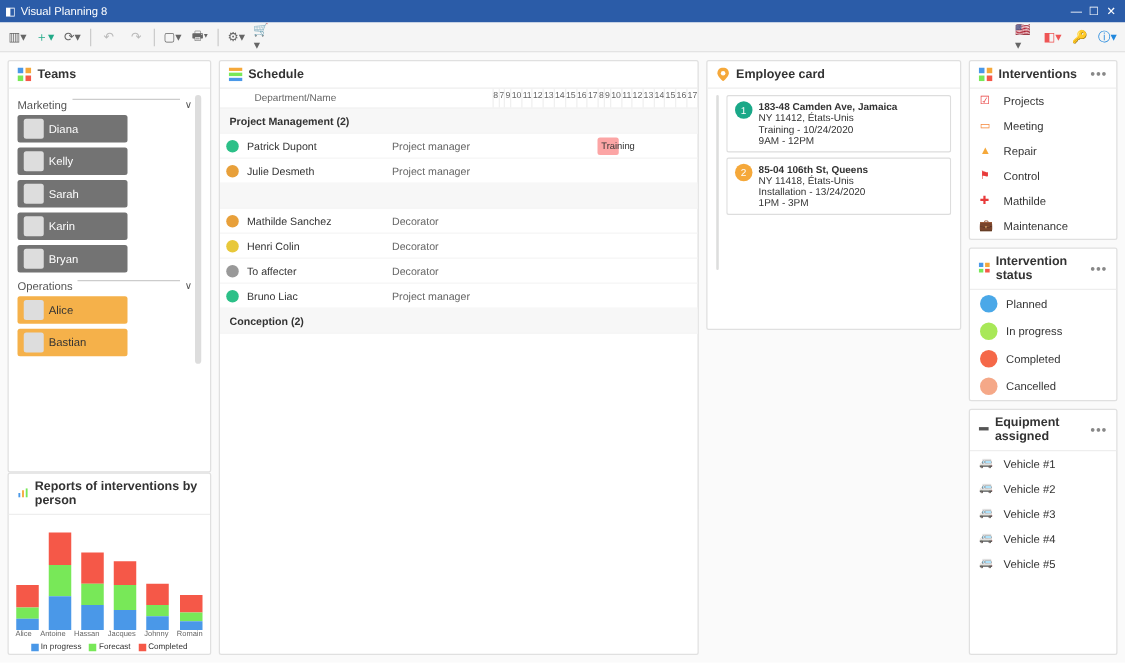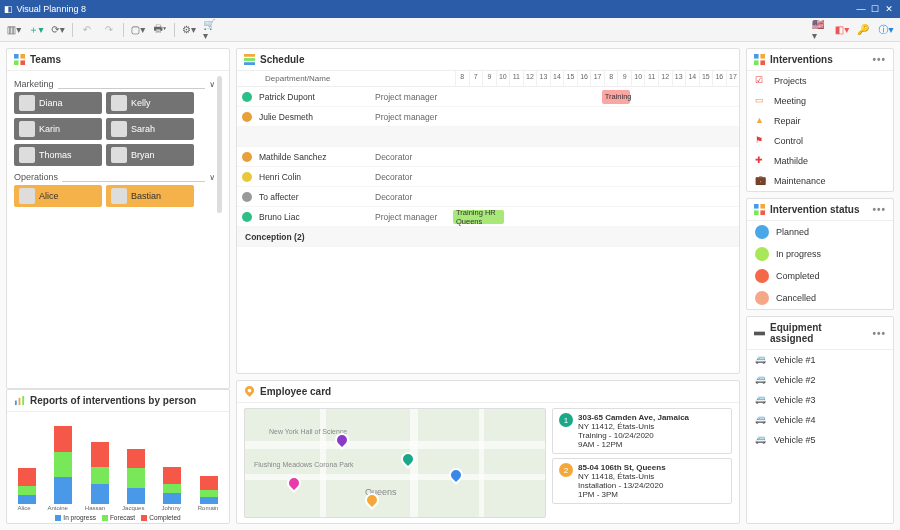--- a/index.html
+++ b/index.html
@@ -4,29 +4,29 @@
 <style>
 *{box-sizing:border-box;margin:0;padding:0;font-family:Segoe UI,Arial,sans-serif}
 body{background:#fff;width:900px;height:530px;overflow:hidden;font-size:10px;color:#333}
 .titlebar{height:18px;background:#2b5ca8;color:#fff;display:flex;align-items:center;padding:0 4px;font-size:9px}
 .titlebar .spacer{flex:1}
 .titlebar .winbtn{width:14px;text-align:center;cursor:pointer}
 .toolbar{height:24px;background:#f5f5f5;border-bottom:1px solid #ddd;display:flex;align-items:center;padding:0 6px;gap:6px}
 .tbtn{width:16px;height:16px;display:flex;align-items:center;justify-content:center;color:#666;cursor:pointer;font-size:10px}
 .tdiv{width:1px;height:14px;background:#ccc}
 .main{display:flex;height:488px;padding:6px;gap:6px;background:#fafafa}
-.col-l{width:224px;display:flex;flex-direction:column;gap:0}
-.col-c{flex:1;display:flex;flex-direction:column;gap:6px}
+.col-l{width:202px;display:flex;flex-direction:column;gap:0}
+.col-c{flex:1;display:flex;flex-direction:row;gap:6px}
 .col-r{width:148px;display:flex;flex-direction:column;gap:6px}
 .panel{background:#fff;border:1px solid #e0e0e0;border-radius:2px;display:flex;flex-direction:column}
 .phead{display:flex;align-items:center;padding:5px 7px;font-weight:600;font-size:10px;gap:5px;border-bottom:1px solid #eee}
 .phead .more{margin-left:auto;letter-spacing:1px;cursor:pointer;color:#888}
 .pico{width:11px;height:11px;display:inline-block}
 .pbody{padding:5px 7px;overflow:hidden}
-.grp-hd{display:flex;align-items:flex-end;font-size:9px;color:#555;margin:3px 0}
+.grp-hd{display:flex;align-items:flex-start;font-size:9px;color:#555;margin:3px 0}
 .grp-hd .line{flex:1;height:1px;background:#ccc;margin:0 4px}
 .grp-hd .chev{font-size:8px}
 .team-grid{display:flex;flex-wrap:wrap;gap:4px;margin-bottom:6px}
 .team-card{display:flex;align-items:center;gap:4px;padding:3px 5px;border-radius:2px;font-size:9px;width:88px}
 .team-card.green{background:#737373;color:#fff}
 .team-card.orange{background:#f5b14a;color:#333}
 .avatar{width:16px;height:16px;border-radius:2px;background:#ddd;display:inline-block}
 .sched{flex:1}
 .sched-head{display:flex;font-size:8px;color:#666;border-bottom:1px solid #eee}
 .sh-label{width:140px;padding:3px 5px 3px 28px}
@@ -116,29 +116,25 @@
               <div class="team-card green">
                 <span class="avatar"></span>
                 <span>Diana</span>
               </div>
               <div class="team-card green">
                 <span class="avatar"></span>
                 <span>Kelly</span>
               </div>
               <div class="team-card green">
                 <span class="avatar"></span>
+                <span>Sarah</span>
+              </div>
+              <div class="team-card green">
+                <span class="avatar"></span>
                 <span>Karin</span>
-              </div>
-              <div class="team-card green">
-                <span class="avatar"></span>
-                <span>Sarah</span>
-              </div>
-              <div class="team-card green">
-                <span class="avatar"></span>
-                <span>Thomas</span>
               </div>
               <div class="team-card green">
                 <span class="avatar"></span>
                 <span>Bryan</span>
               </div>
             </div>
             <div class="grp-hd">
               <span>Operations</span>
               <span class="line"></span>
               <span class="chev">∨</span>
@@ -246,20 +242,24 @@
             <span>11</span>
             <span>12</span>
             <span>13</span>
             <span>14</span>
             <span>15</span>
             <span>16</span>
             <span>17</span>
           </div>
       </div>
       <div id="sched-body">
+          <div class="row group">
+            <div class="name">Project Management (2)</div>
+            <div class="lane"></div>
+          </div>
           <div class="row">
             <span class="dot" style="background:#2cc088"></span>
             <div class="name">Patrick Dupont</div>
             <div class="role">Project manager</div>
             <div class="lane">
               <div class="bar" style="left:52%;width:10%;background:#fca5a5">Training</div>
             </div>
           </div>
           <div class="row">
             <span class="dot" style="background:#e8a03a"></span>
@@ -284,32 +284,29 @@
           <div class="row">
             <span class="dot" style="background:#999"></span>
             <div class="name">To affecter</div>
             <div class="role">Decorator</div>
             <div class="lane"></div>
           </div>
           <div class="row">
             <span class="dot" style="background:#2cc088"></span>
             <div class="name">Bruno Liac</div>
             <div class="role">Project manager</div>
-            <div class="lane">
-              <div class="bar" style="left:0%;width:18%;background:#a8e878">Training HR Queens</div>
-            </div>
           </div>
           <div class="row group">
             <div class="name">Conception (2)</div>
             <div class="lane"></div>
           </div>
         </div>
     </div>
 
-    <div class="panel" style="height:144px">
+    <div class="panel" style="height:216px">
       <div class="phead">
         <span class="pico"><svg viewBox="0 0 12 12">
               <path d="M6 0C3 0 1 2 1 5c0 3 5 7 5 7s5-4 5-7c0-3-2-5-5-5z" fill="#f5a83a"></path>
               <circle cx="6" cy="5" r="2" fill="#fff"></circle>
             </svg></span>
         <span>Employee card</span>
       </div>
       <div class="pbody emp-area">
         <div class="map" id="map">
           <div class="road" style="left:0;top:30%;width:100%;height:8px"></div>
@@ -323,21 +320,21 @@
         <div class="pin" style="left: 30%; top: 22%; background: rgb(138, 58, 200);"></div>
             <div class="pin" style="left: 52%; top: 40%; background: rgb(26, 168, 136);"></div>
             <div class="pin" style="left: 14%; top: 62%; background: rgb(232, 58, 168);"></div>
             <div class="pin" style="left: 40%; top: 78%; background: rgb(245, 168, 58);"></div>
             <div class="pin" style="left: 68%; top: 55%; background: rgb(58, 136, 232);"></div>
           </div>
         <div class="cards" id="loc-cards">
             <div class="lcard">
               <div class="lnum" style="background:#1aa888">1</div>
               <div>
-                <div><b>303-65 Camden Ave, Jamaica</b></div>
+                <div><b>183-48 Camden Ave, Jamaica</b></div>
                 <div>NY 11412, États-Unis</div>
                 <div>Training - 10/24/2020</div>
                 <div>9AM - 12PM</div>
               </div>
             </div>
             <div class="lcard">
               <div class="lnum" style="background:#f5a83a">2</div>
               <div>
                 <div><b>85-04 106th St, Queens</b></div>
                 <div>NY 11418, États-Unis</div>

